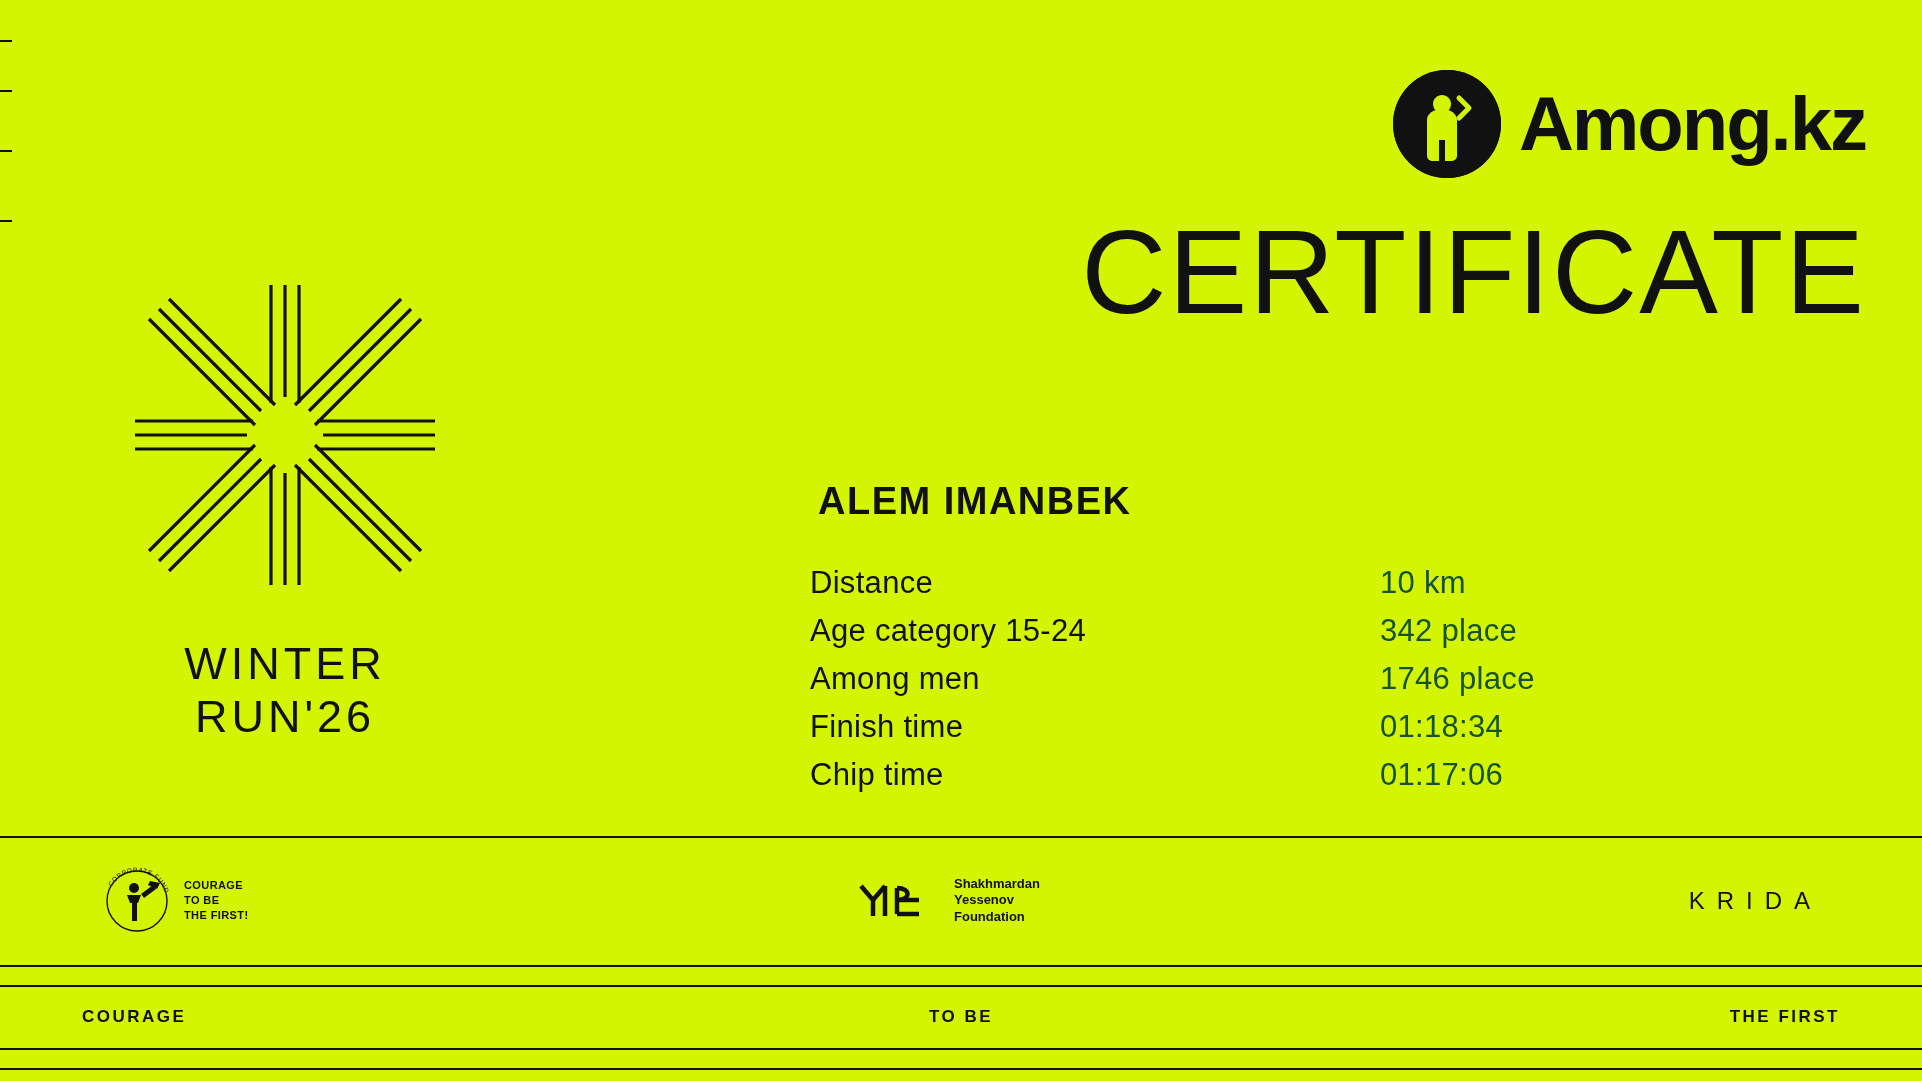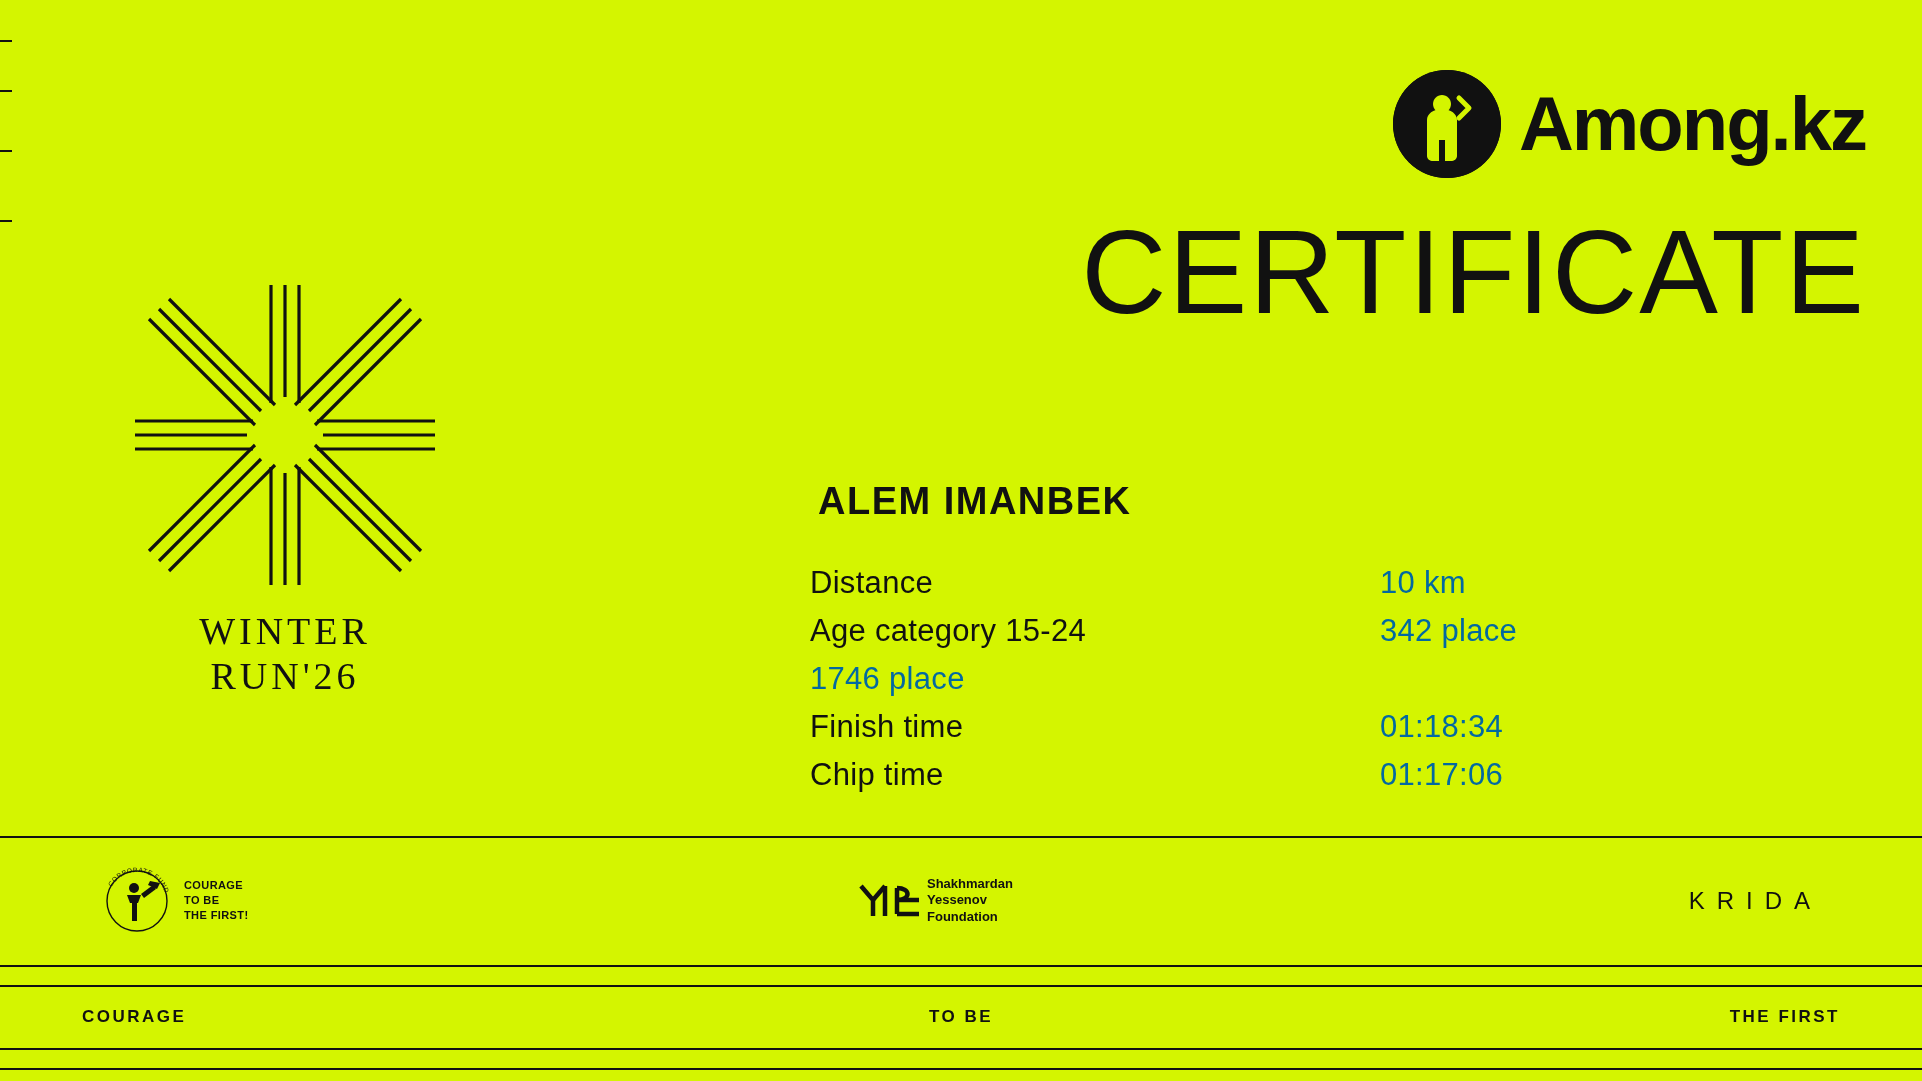--- a/index.html
+++ b/index.html
@@ -45,28 +45,27 @@
   
   .left-block {
     position: absolute;
     left: 120px;
     top: 285px;
     width: 330px;
     text-align: center;
   }
   .snowflake { width: 300px; height: 300px; margin: 0 auto; display: block; }
   .event-name {
-    margin-top: 24px;
-    font-size: 38px;
+    margin-top: 52px;
+    font-size: 45px;
     font-weight: 400;
     letter-spacing: 4px;
     line-height: 1.18;
     color: #111111;
     white-space: pre-line;
-    font-family: Liberation Serif, serif;
   }
 
   
   .cert-title {
     position: absolute;
     right: 56px;
     top: 272px;
     transform: translateY(-50%);
     font-size: 118px;
     font-weight: 400;
@@ -101,21 +100,21 @@
   }
   .result-label {
     width: 570px;
     font-size: 31px;
     letter-spacing: 0.3px;
     color: #111111;
   }
   .result-value {
     font-size: 31px;
     letter-spacing: 0.3px;
-    color: #0369a1;
+    color: #14532d;
   }
 
   
   .hr {
     position: absolute;
     left: 0;
     width: 100%;
     height: 2px;
     background: #111111;
   }
@@ -146,21 +145,21 @@
     font-weight: bold;
     line-height: 1.35;
     letter-spacing: 0.4px;
     white-space: pre-line;
   }
   .partner-yessenov {
     position: absolute;
     left: 855px;
     display: flex;
     align-items: center;
-    gap: 0;
+    gap: 27px;
   }
   .yessenov-text {
     font-size: 13px;
     font-weight: bold;
     line-height: 1.25;
     white-space: pre-line;
   }
   .partner-krida {
     position: absolute;
     right: 100px;
@@ -261,20 +260,21 @@
 <div class="results">
   <div class="result-row">
     <div class="result-label">Distance</div>
     <div class="result-value">10 km</div>
   </div>
   <div class="result-row">
     <div class="result-label">Age category 15-24</div>
     <div class="result-value">342 place</div>
   </div>
   <div class="result-row">
+    <div class="result-label">Among men</div>
     <div class="result-value">1746 place</div>
   </div>
   <div class="result-row">
     <div class="result-label">Finish time</div>
     <div class="result-value">01:18:34</div>
   </div>
   <div class="result-row">
     <div class="result-label">Chip time</div>
     <div class="result-value">01:17:06</div>
   </div>

